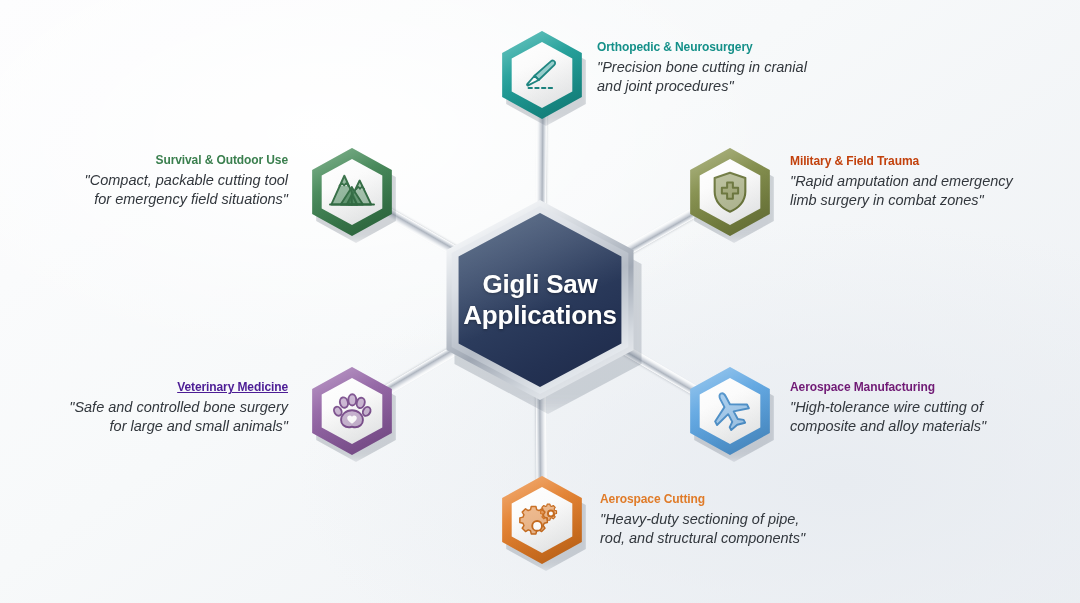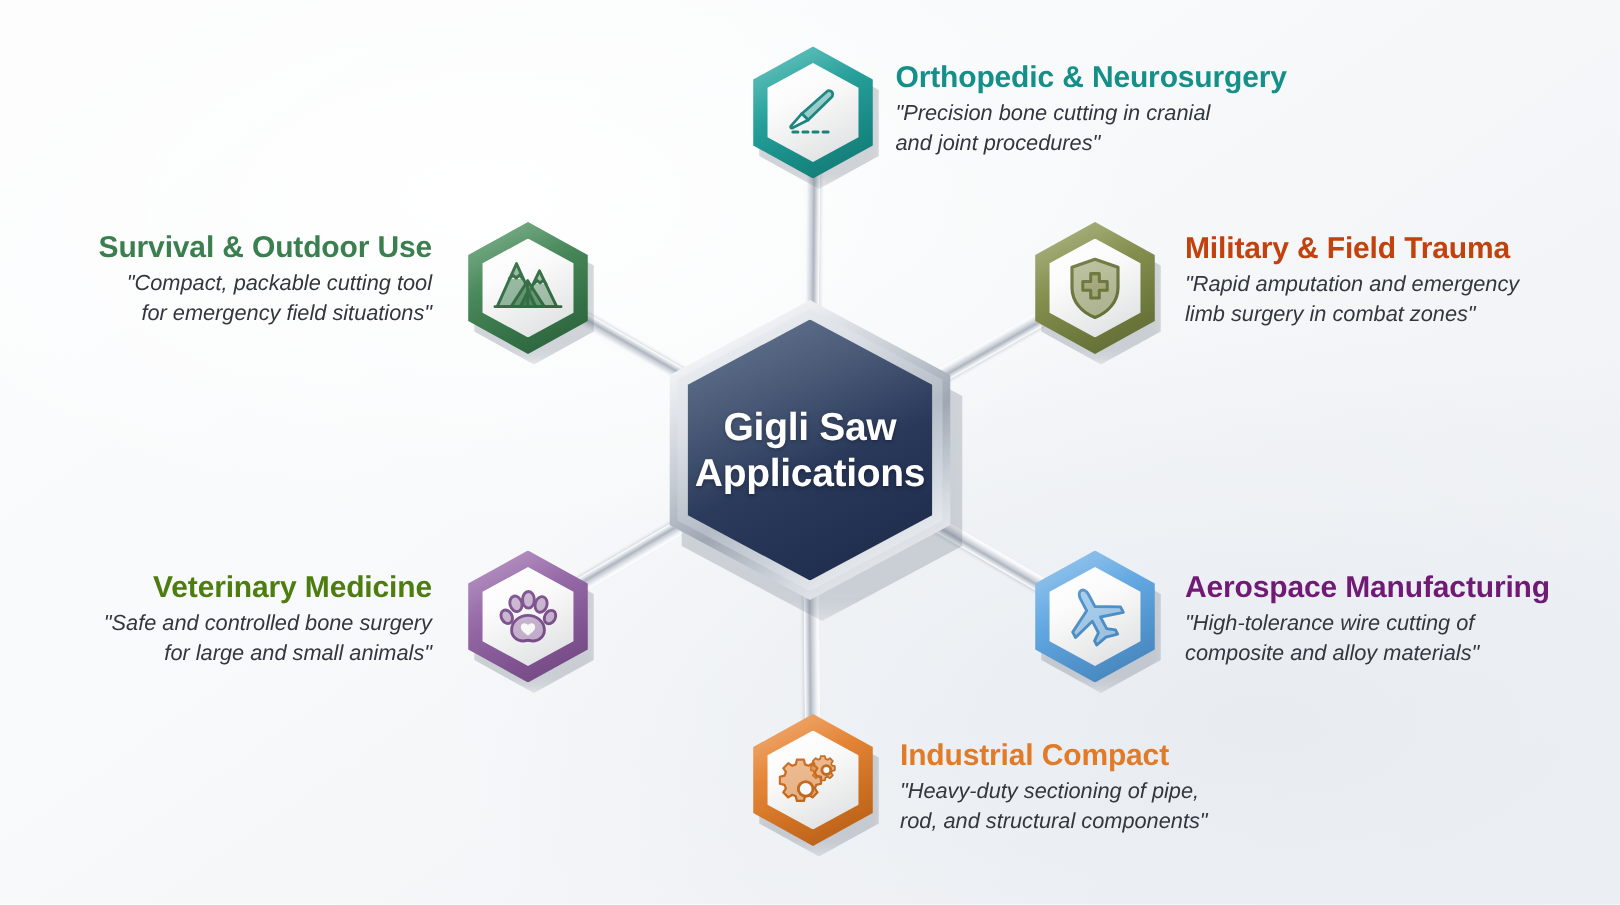--- a/index.html
+++ b/index.html
@@ -157,21 +157,21 @@
   }
 
   
   .node-text {
     position: absolute;
     width: 270px;
   }
   .node-text.left  { text-align: right; }
   .node-text.right { text-align: left; }
   .node-title {
-    font-size: 20px;
+    font-size: 12px;
     font-weight: bold;
     line-height: 1.22;
     letter-spacing: -0.1px;
     margin-bottom: 3px;
   }
   .node-desc {
     font-size: 14.5px;
     font-style: italic;
     color: #32373d;
     line-height: 1.32;
@@ -284,21 +284,21 @@
           <path d="M33.5 5.5h4.6l.7 3.1 2.3 1 2.7-1.7 3.2 3.3-1.8 2.6.9 2.3 3.1.7v4.6l-3.1.7-.9 2.3 1.8 2.6-3.2 3.3-2.7-1.7-2.3 1-.7 3.1h-4.6l-.7-3.1-2.3-1-2.7 1.7-3.2-3.3 1.8-2.6-.9-2.3-3.1-.7v-4.6l3.1-.7.9-2.3-1.8-2.6 3.2-3.3 2.7 1.7 2.3-1 .7-3.1z" fill="#e07b28" fill-opacity="0.55" transform="translate(-5 -1) scale(0.62) translate(22 8)"></path>
           <circle cx="33.3" cy="17.1" r="3.1" fill="#ffffff"></circle>
           <path d="M16.5 12.5h6.2l1 4.2 3.1 1.3 3.6-2.3 4.4 4.4-2.3 3.6 1.3 3.1 4.2 1v6.2l-4.2 1-1.3 3.1 2.3 3.6-4.4 4.4-3.6-2.3-3.1 1.3-1 4.2h-6.2l-1-4.2-3.1-1.3-3.6 2.3-4.4-4.4 2.3-3.6-1.3-3.1-4.2-1v-6.2l4.2-1 1.3-3.1-2.3-3.6 4.4-4.4 3.6 2.3 3.1-1.3 1-4.2z" fill="#e07b28" fill-opacity="0.55" transform="translate(1.5 4) scale(0.78) translate(-2 -5)"></path>
           <circle cx="18.9" cy="30.2" r="5.1" fill="#ffffff"></circle>
         </g>
       </svg>
           </div>
           <div class="hex hex-gloss"></div>
         </div>
         <div class="node-text right" style="left: 600px; top: 492px;">
-          <div class="node-title" style="color: rgb(224, 123, 40);">Industrial Compact</div>
+          <div class="node-title" style="color: rgb(224, 123, 40);">Aerospace Cutting</div>
           <div class="node-desc">"Heavy-duty sectioning of pipe,
 rod, and structural components"</div>
         </div>
       </div>
       <div class="node">
         <div class="node-hex-wrap" style="left: 306px; top: 367px;">
           <div class="hex hex-shadow"></div>
           <div class="hex hex-outer" style="background:linear-gradient(150deg,#a477b4 0%,#8e5fa0 45%,#7a4d8c 100%)"></div>
           <div class="hex hex-inner">
       <svg width="46" height="46" viewBox="0 0 48 48" fill="none">
@@ -309,21 +309,21 @@
           <ellipse cx="39.3" cy="24.4" rx="3.7" ry="4.9" transform="rotate(28 39.3 24.4)"></ellipse>
           <ellipse cx="9.2" cy="24.2" rx="3.7" ry="4.9" transform="rotate(-28 9.2 24.2)"></ellipse>
           <path d="M24 23.2c6.4 0 11.4 4.7 11.4 10.2 0 4.6-3.7 7.6-8.2 7.6-1.6 0-2.3-.5-3.2-.5s-1.6.5-3.2.5c-4.5 0-8.2-3-8.2-7.6 0-5.5 5-10.2 11.4-10.2z"></path>
         </g>
         <path d="M24 37.3c-3.1-2.3-5-3.9-5-6 0-1.5 1.2-2.6 2.6-2.6 1 0 1.8.5 2.4 1.3.6-.8 1.4-1.3 2.4-1.3 1.4 0 2.6 1.1 2.6 2.6 0 2.1-1.9 3.7-5 6z" fill="#ffffff"></path>
       </svg>
           </div>
           <div class="hex hex-gloss"></div>
         </div>
         <div class="node-text left" style="left: 18px; top: 380px;">
-          <div class="node-title" style="color: #4d7c0f;">Veterinary Medicine</div>
+          <div class="node-title" style="color: #4c1d95; text-decoration: underline;">Veterinary Medicine</div>
           <div class="node-desc">"Safe and controlled bone surgery
 for large and small animals"</div>
         </div>
       </div>
       <div class="node">
         <div class="node-hex-wrap" style="left: 306px; top: 148px;">
           <div class="hex hex-shadow"></div>
           <div class="hex hex-outer" style="background:linear-gradient(150deg,#569a68 0%,#3d8050 45%,#2f6a40 100%)"></div>
           <div class="hex hex-inner">
       <svg width="48" height="44" viewBox="0 0 50 46" fill="none">

